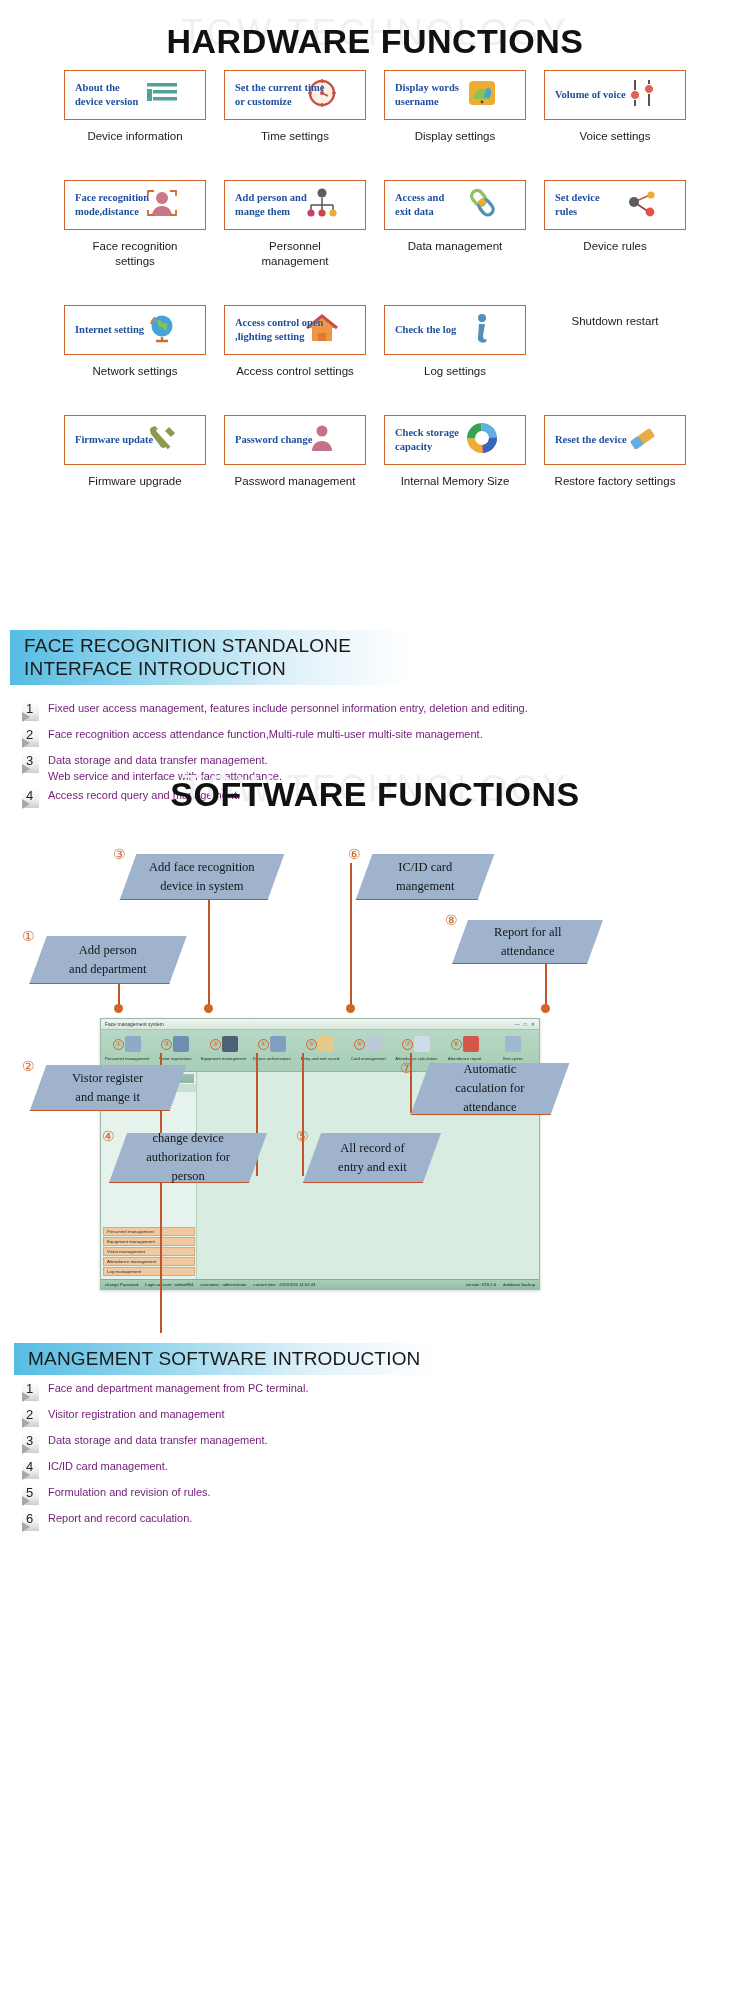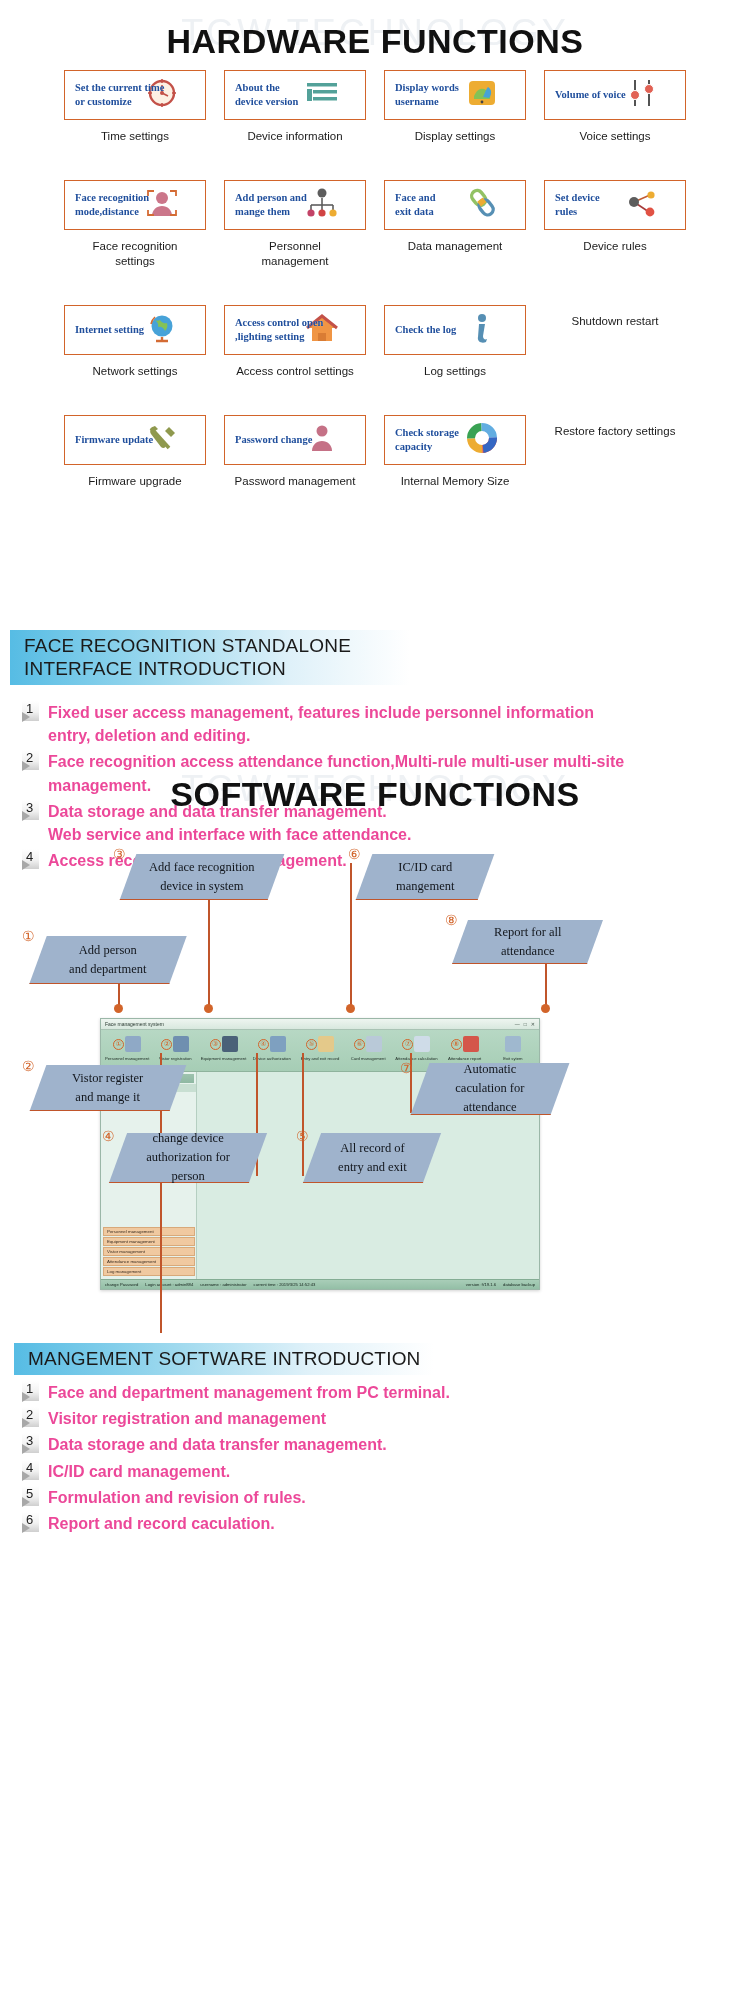--- a/index.html
+++ b/index.html
@@ -78,21 +78,21 @@
   .num-badge .tri {
     position:absolute; left:2px; top:12px; width:0; height:0;
     border-left:8px solid #a8a8a8;
     border-top:5px solid transparent;
     border-bottom:5px solid transparent;
   }
   .num-badge .n {
     position:absolute; left:0; top:0; width:19px; text-align:center;
     font-size:13px; color:#222; line-height:18px; z-index:2;
   }
-  .num-text { font-size:16px; color:#ec4899; line-height:1.45; padding-top:1px;font-weight:bold; }
+  .num-text { font-size:11px; color:#701a75; line-height:1.45; padding-top:1px; }
 
   
   .sw-wrap { position:absolute; left:0; top:1000px; width:750px; height:300px; }
 
   .callout {
     position:absolute;
     background:#9fb3cc;
     text-align:center;
     font-family:"Liberation Serif", serif;
     font-size:12.5px; color:#12161c; line-height:1.5;
@@ -176,53 +176,53 @@
 <div class="page">
 
   <div class="watermark" style="top:12px;">TGW TECHNOLOGY</div>
   <div class="big-title" style="top:22px;">HARDWARE FUNCTIONS</div>
 
   <div class="hw-grid" id="hw-grid">
       <div class="hw-row">
         <div class="hw-cell">
           <div class="hw-box">
             <span class="hw-icon"><svg width="34" height="30" viewBox="0 0 34 30">
+                <rect x="2" y="5" width="30" height="3.5" fill="#4a9d94"></rect>
+                <rect x="8" y="12" width="24" height="3.5" fill="#4a9d94"></rect>
+                <rect x="8" y="19" width="24" height="3.5" fill="#4a9d94"></rect>
+                <rect x="2" y="11" width="5" height="12" fill="#4a9d94"></rect>
+              </svg></span>
+            <span class="lbl">
+              <div>About the</div>
+              <div>device version</div>
+            </span>
+          </div>
+          <div class="hw-cap">
+            <div>Device information</div>
+          </div>
+        </div>
+        <div class="hw-cell">
+          <div class="hw-box">
+            <span class="hw-icon"><svg width="34" height="30" viewBox="0 0 34 30">
                 <circle cx="17" cy="15" r="12" fill="#fdf0e2" stroke="#c0483f" stroke-width="2.4"></circle>
                 <line x1="17" y1="15" x2="17" y2="7" stroke="#c0483f" stroke-width="1.6"></line>
                 <line x1="17" y1="15" x2="23" y2="18" stroke="#c0483f" stroke-width="1.6"></line>
                 <circle cx="17" cy="15" r="2" fill="#c0483f"></circle>
                 <line x1="17" y1="1" x2="17" y2="5" stroke="#c0483f" stroke-width="1.6"></line>
                 <line x1="17" y1="25" x2="17" y2="29" stroke="#c0483f" stroke-width="1.6"></line>
                 <line x1="3" y1="15" x2="7" y2="15" stroke="#c0483f" stroke-width="1.6"></line>
                 <line x1="27" y1="15" x2="31" y2="15" stroke="#c0483f" stroke-width="1.6"></line>
               </svg></span>
             <span class="lbl">
               <div>Set the current time</div>
               <div>or customize</div>
             </span>
           </div>
           <div class="hw-cap">
             <div>Time settings</div>
-          </div>
-        </div>
-        <div class="hw-cell">
-          <div class="hw-box">
-            <span class="hw-icon"><svg width="34" height="30" viewBox="0 0 34 30">
-                <rect x="2" y="5" width="30" height="3.5" fill="#4a9d94"></rect>
-                <rect x="8" y="12" width="24" height="3.5" fill="#4a9d94"></rect>
-                <rect x="8" y="19" width="24" height="3.5" fill="#4a9d94"></rect>
-                <rect x="2" y="11" width="5" height="12" fill="#4a9d94"></rect>
-              </svg></span>
-            <span class="lbl">
-              <div>About the</div>
-              <div>device version</div>
-            </span>
-          </div>
-          <div class="hw-cap">
-            <div>Device information</div>
           </div>
         </div>
         <div class="hw-cell">
           <div class="hw-box">
             <span class="hw-icon"><svg width="34" height="30" viewBox="0 0 34 30">
                 <rect x="4" y="3" width="26" height="24" rx="4" fill="#eda828"></rect>
                 <path d="M9 18c3-7 8-9 12-6 3 2 5 5 4 9H9z" fill="#7ebf4e"></path>
                 <path d="M23 9c4 2 4 8 1 11l-6-1c2-4 3-8 5-10z" fill="#3e9ed6"></path>
                 <circle cx="17" cy="24" r="1.4" fill="#3b3b3b"></circle>
               </svg></span>
@@ -297,21 +297,21 @@
         <div class="hw-cell">
           <div class="hw-box">
             <span class="hw-icon"><svg width="34" height="30" viewBox="0 0 34 30">
                 <g transform="rotate(-38 17 15)">
                   <rect x="12" y="1" width="11" height="16" rx="5.5" fill="none" stroke="#8dbf5c" stroke-width="3.4"></rect>
                   <rect x="12" y="13" width="11" height="16" rx="5.5" fill="none" stroke="#4e8ab0" stroke-width="3.4"></rect>
                   <rect x="14" y="11" width="7" height="6" fill="#eda828"></rect>
                 </g>
               </svg></span>
             <span class="lbl">
-              <div>Face and</div>
+              <div>Access and</div>
               <div>exit data</div>
             </span>
           </div>
           <div class="hw-cap">
             <div>Data management</div>
           </div>
         </div>
         <div class="hw-cell">
           <div class="hw-box">
             <span class="hw-icon"><svg width="34" height="30" viewBox="0 0 34 30">
@@ -430,20 +430,31 @@
             <span class="lbl">
               <div>Check storage</div>
               <div>capacity</div>
             </span>
           </div>
           <div class="hw-cap">
             <div>Internal Memory Size</div>
           </div>
         </div>
         <div class="hw-cell">
+          <div class="hw-box">
+            <span class="hw-icon"><svg width="34" height="30" viewBox="0 0 34 30">
+                <g transform="rotate(-35 17 15)">
+                  <rect x="5" y="11" width="24" height="10" rx="2" fill="#e8a93c"></rect>
+                  <rect x="5" y="11" width="10" height="10" rx="2" fill="#5aa9e0"></rect>
+                </g>
+              </svg></span>
+            <span class="lbl">
+              <div>Reset the device</div>
+            </span>
+          </div>
           <div class="hw-cap">
             <div>Restore factory settings</div>
           </div>
         </div>
       </div>
     </div>
 
   <div class="blue-head" style="left:10px; top:630px; width:400px;">
     <div>FACE RECOGNITION STANDALONE</div>
     <div>INTERFACE INTRODUCTION</div>

